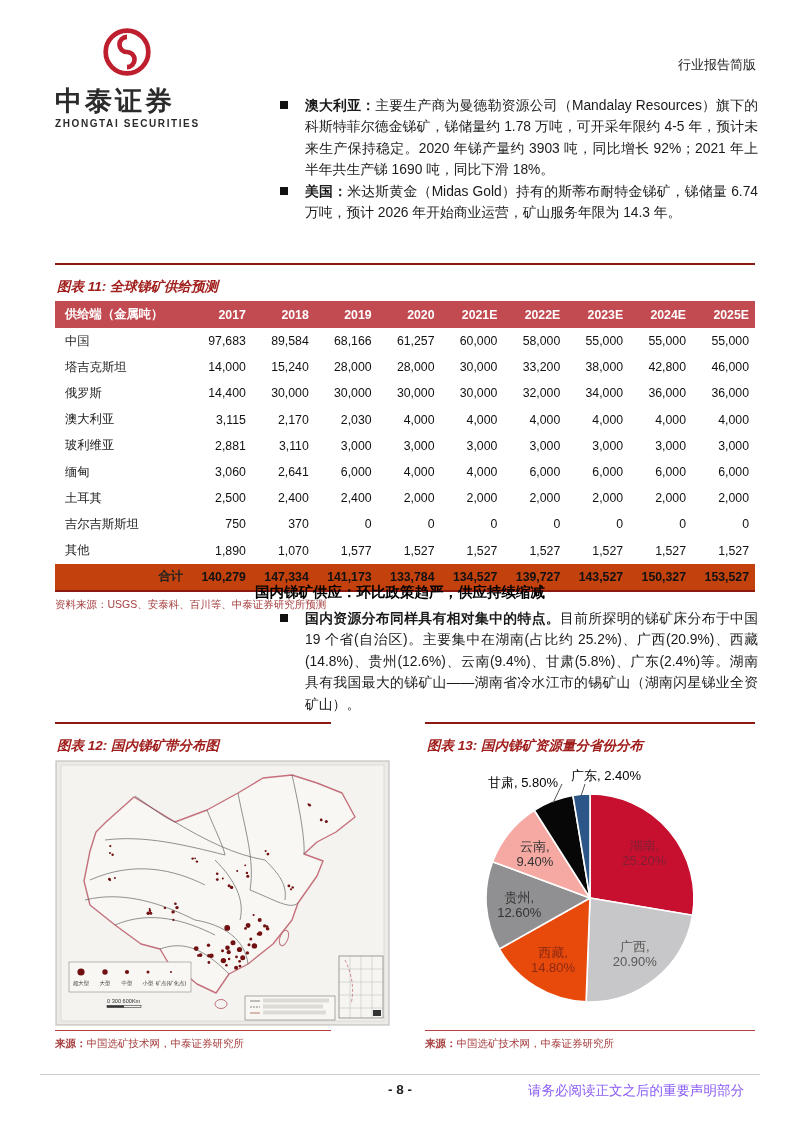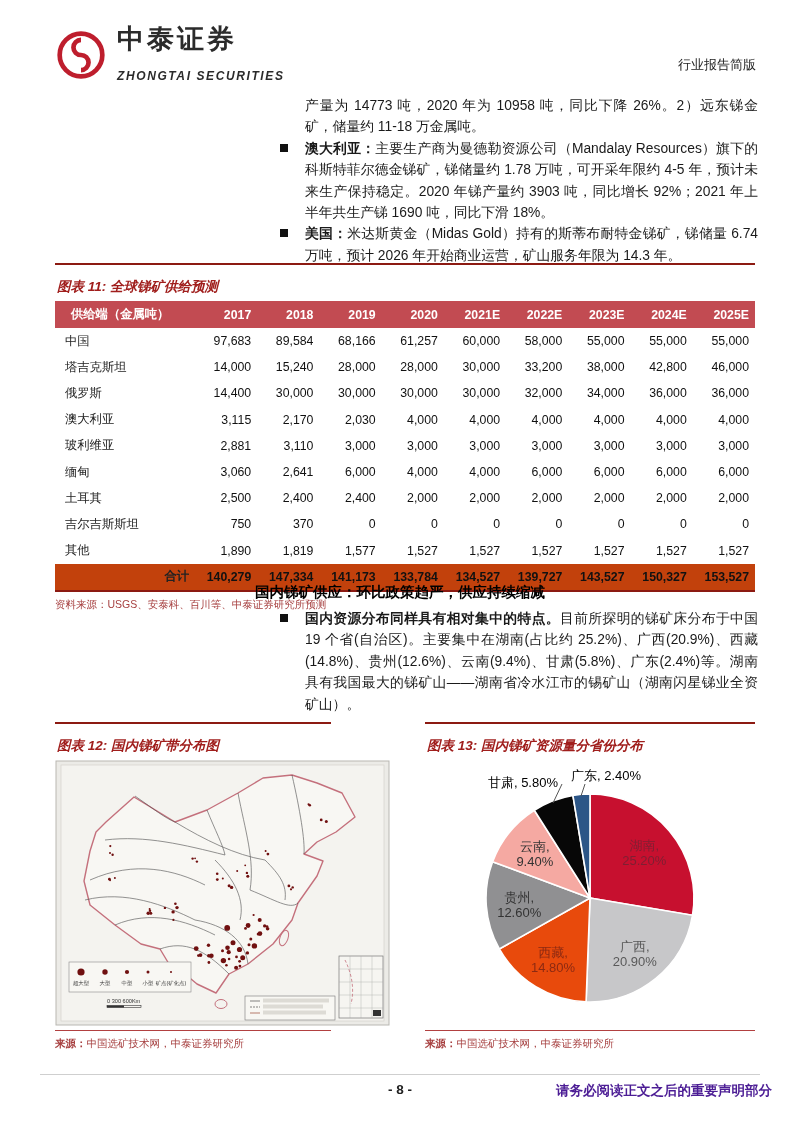--- a/index.html
+++ b/index.html
@@ -1,58 +1,58 @@
 <!DOCTYPE html>
 <html><head>
 <meta charset="utf-8">
 <style>
   html,body{margin:0;padding:0;background:#ffffff;}
   body{font-family:"Liberation Sans","DejaVu Sans",sans-serif;color:#1a1a1a;}
   #page{position:relative;width:800px;height:1131px;margin:0 auto;background:#fff;overflow:hidden;}
 
   
-  .hdr-logo{position:absolute;left:55px;top:26px;display:flex;align-items:center;gap:10px;}
+  .hdr-logo{position:absolute;left:55px;top:26px;display:flex;align-items:center;gap:10px;flex-direction:column;}
   .brand-cn{font-size:27px;font-weight:bold;color:#2b2b2b;letter-spacing:3px;line-height:1;}
-  .brand-en{font-size:12px;font-weight:bold;color:#2b2b2b;letter-spacing:1.6px;margin-top:16px;font-style:italic;}
+  .brand-en{font-size:10px;font-weight:bold;color:#2b2b2b;letter-spacing:1.6px;margin-top:3px;}
   .report-type{position:absolute;right:44px;top:56px;font-size:13px;color:#222;}
 
   
   .textblock{position:absolute;left:278px;width:480px;font-size:13.8px;line-height:21.4px;text-align:justify;}
   .para{padding-left:27px;}
   .bullet{position:relative;padding-left:27px;margin-top:0px;}
   .bullet .sq{position:absolute;left:2px;top:6px;width:8px;height:8px;background:#111;}
   .lead{font-weight:bold;}
 
   
   .figtitle{border-top:2.5px solid #8C1A12;color:#A01E1C;font-weight:bold;font-style:italic;
             font-size:13.5px;padding:13px 0 5px 2px;}
   .srcline{color:#A63F3F;font-size:10.5px;padding-top:6px;}
   .srcline b{font-weight:bold;}
 
   #table11-wrap{position:absolute;left:55px;top:263px;width:700px;}
   table.sup{width:100%;border-collapse:collapse;font-size:12.3px;border-bottom:2.5px solid #8C1A12;}
   table.sup th{background:#C24B52;color:#fff;font-weight:bold;padding:5px 6px;text-align:right;white-space:nowrap;}
-  table.sup th:first-child{text-align:left;padding-left:16px;width:118px;}
+  table.sup th:first-child{text-align:left;padding-left:10px;width:118px;}
   table.sup td{padding:4.6px 6px;text-align:right;color:#111;white-space:nowrap;}
   table.sup td:first-child{text-align:left;padding-left:10px;color:#222;}
   table.sup tr.total td{background:#c2410c;font-weight:bold;text-align:right;}
 
   .sec-heading{position:absolute;left:255px;top:583px;font-size:14.5px;font-weight:bold;color:#000;text-align:center;}
 
   
   .figure{position:absolute;top:722px;}
   #fig12{left:55px;width:276px;}
   #fig13{left:425px;width:330px;}
   .figbody{position:relative;}
   .figrule{border-bottom:1px solid #B24040;}
 
   
   #footer-rule{position:absolute;left:40px;right:40px;top:1074px;border-top:1px solid #cfcfcf;}
   #page-num{position:absolute;left:0;width:800px;top:1082px;text-align:center;font-size:13.5px;font-weight:bold;color:#222;}
-  #disclaimer{position:absolute;right:28px;top:1082px;font-size:13.5px;font-weight:bold;color:#4c1d95;}
+  #disclaimer{position:absolute;right:56px;top:1082px;font-size:13.5px;font-weight:normal;color:#8b5cf6;}
 
   svg text{font-family:"Liberation Sans","DejaVu Sans",sans-serif;}
 </style>
 </head>
 <body>
 
 <div id="page">
 
   <div class="hdr-logo">
     <svg width="52" height="52" viewBox="0 0 100 100">
@@ -60,21 +60,20 @@
       <path d="M50 21 a14.5 14.5 0 1 0 0 29 a14.5 14.5 0 1 1 0 29" fill="none" stroke="#BE1E2D" stroke-width="9"></path>
     </svg>
     <div>
       <div class="brand-cn">中泰证券</div>
       <div class="brand-en">ZHONGTAI SECURITIES</div>
     </div>
   </div>
   <div class="report-type">行业报告简版</div>
 
   <div class="textblock" style="top:95px;">
-    <div class="para">产量为 14773 吨，2020 年为 10958 吨，同比下降 26%。2）远东锑金矿，储量约 11-18 万金属吨。</div>
     <div class="bullet">
       <span class="sq"></span>
       <span class="lead">澳大利亚：</span><span>主要生产商为曼德勒资源公司（Mandalay Resources）旗下的科斯特菲尔德金锑矿，锑储量约 1.78 万吨，可开采年限约 4-5 年，预计未来生产保持稳定。2020 年锑产量约 3903 吨，同比增长 92%；2021 年上半年共生产锑 1690 吨，同比下滑 18%。</span>
     </div>
     <div class="bullet">
       <span class="sq"></span>
       <span class="lead">美国：</span><span>米达斯黄金（Midas Gold）持有的斯蒂布耐特金锑矿，锑储量 6.74 万吨，预计 2026 年开始商业运营，矿山服务年限为 14.3 年。</span>
     </div>
   </div>
 
@@ -188,21 +187,21 @@
             <td>0</td>
             <td>0</td>
             <td>0</td>
             <td>0</td>
             <td>0</td>
             <td>0</td>
           </tr>
           <tr>
             <td>其他</td>
             <td>1,890</td>
-            <td>1,819</td>
+            <td>1,070</td>
             <td>1,577</td>
             <td>1,527</td>
             <td>1,527</td>
             <td>1,527</td>
             <td>1,527</td>
             <td>1,527</td>
             <td>1,527</td>
           </tr>
           <tr class="total">
             <td>合计</td>

